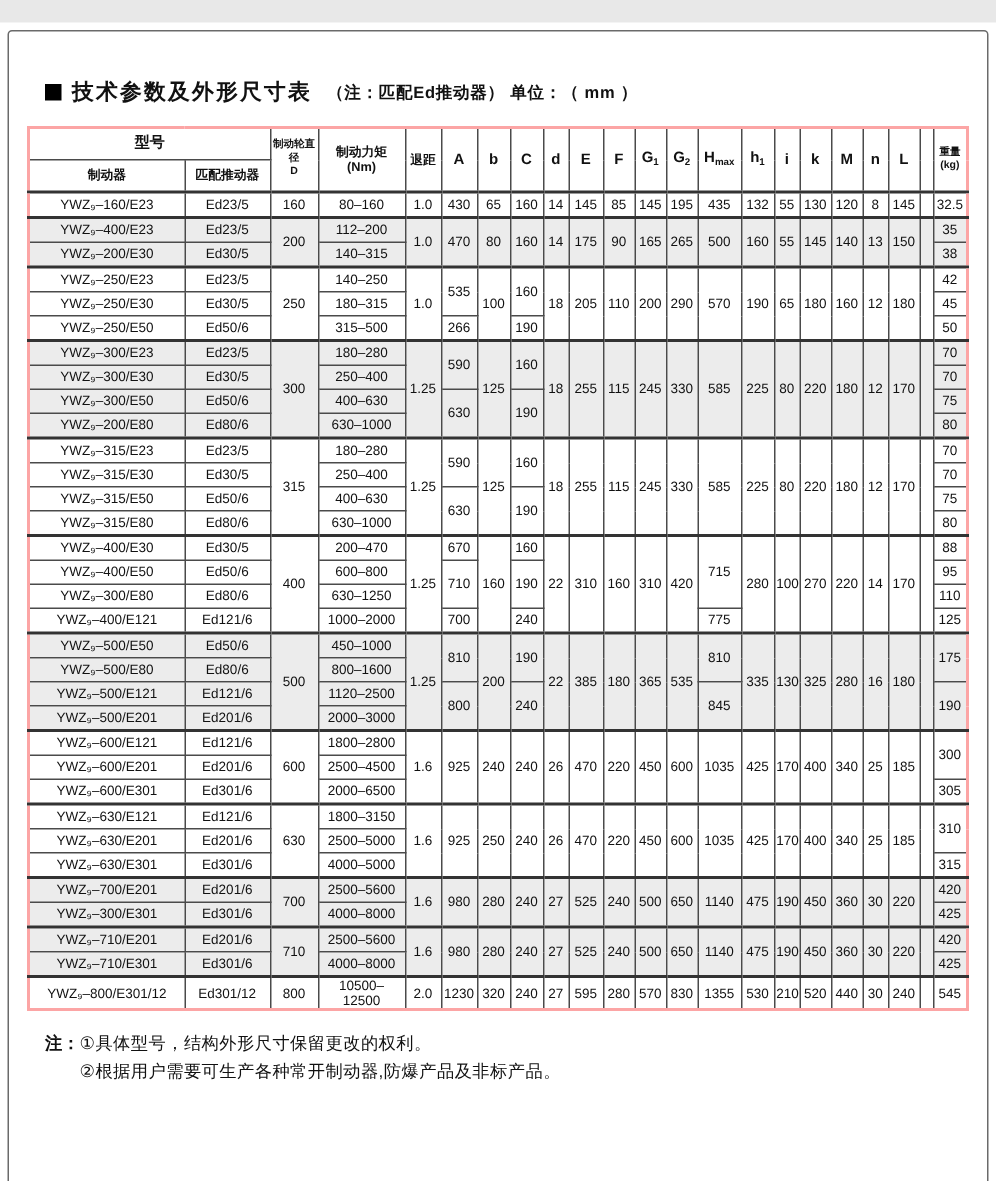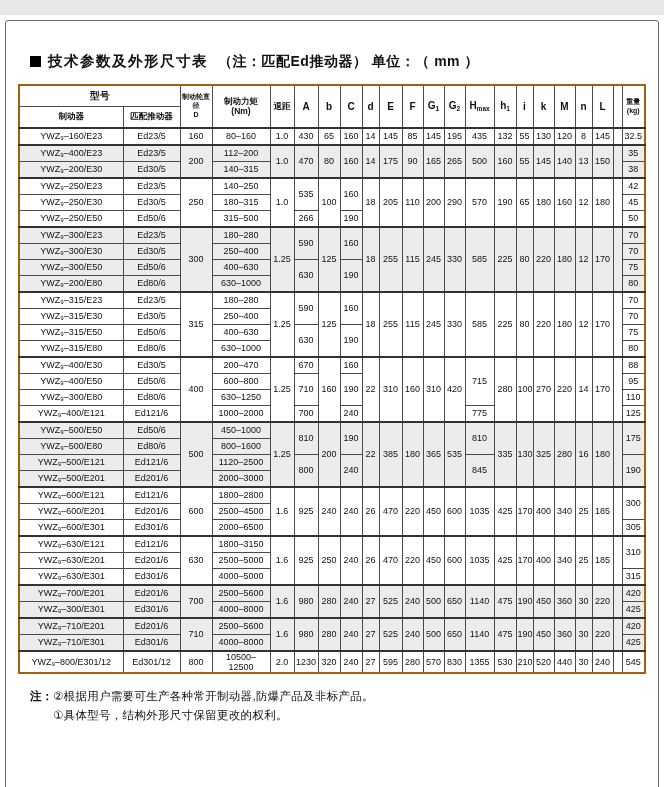--- a/index.html
+++ b/index.html
@@ -6,23 +6,23 @@
   .page {
     position:relative; width:664px; height:787px; background:#ffffff;
     font-family:"Liberation Sans","DejaVu Sans",sans-serif; color:#111;
     margin:15px auto; overflow:hidden;
   }
   .frame { position:absolute; left:5px; top:5px; right:5px; bottom:5px;
     border:1px solid #6a6a6a; border-radius:3px; pointer-events:none; }
   .title-row { display:flex; align-items:center; margin:37px 0 0 30px; font-weight:bold; }
   .marker { width:11px; height:11px; background:#000; display:inline-block; flex:0 0 auto; }
   .title-text { font-size:14.5px; margin-left:7px; letter-spacing:1.5px; }
-  .title-note { font-size:14px; margin-left:10px; letter-spacing:0.5px; }
+  .title-note { font-size:11px; margin-left:10px; letter-spacing:0.5px; }
   table.spec { border-collapse:collapse; table-layout:fixed; width:608px;
-    margin:13px auto 0 auto; border:2px solid #a16207; }
+    margin:13px auto 0 auto; border:2px solid #fca5a5; }
   .spec th, .spec td {
     border:1px solid #4a4a4a; text-align:center; vertical-align:middle;
     padding:0 1px; font-size:9px; line-height:1.12; height:15px;
     overflow:hidden; background:#fff;
   }
   .spec thead th { font-size:10px; font-weight:bold; white-space:pre-line; height:20px; background:#fff; }
   .spec thead { border-bottom:2px solid #333; }
   .spec th.hd-sm { font-size:7px; line-height:1.25; }
   .spec th.h9 { font-size:8.5px; }
   .spec sub { font-size:6.5px; vertical-align:-2px; }
@@ -525,17 +525,17 @@
           <td>240</td>
           <td></td>
           <td>545</td>
         </tr>
       </tbody>
   </table>
 
   <div class="notes">
     <span class="notes-label">注：</span>
     <div class="notes-lines">
+      <div>①具体型号，结构外形尺寸保留更改的权利。</div>
       <div>②根据用户需要可生产各种常开制动器,防爆产品及非标产品。</div>
-      <div>①具体型号，结构外形尺寸保留更改的权利。</div>
     </div>
   </div>
 </div>
 
 </body></html>

